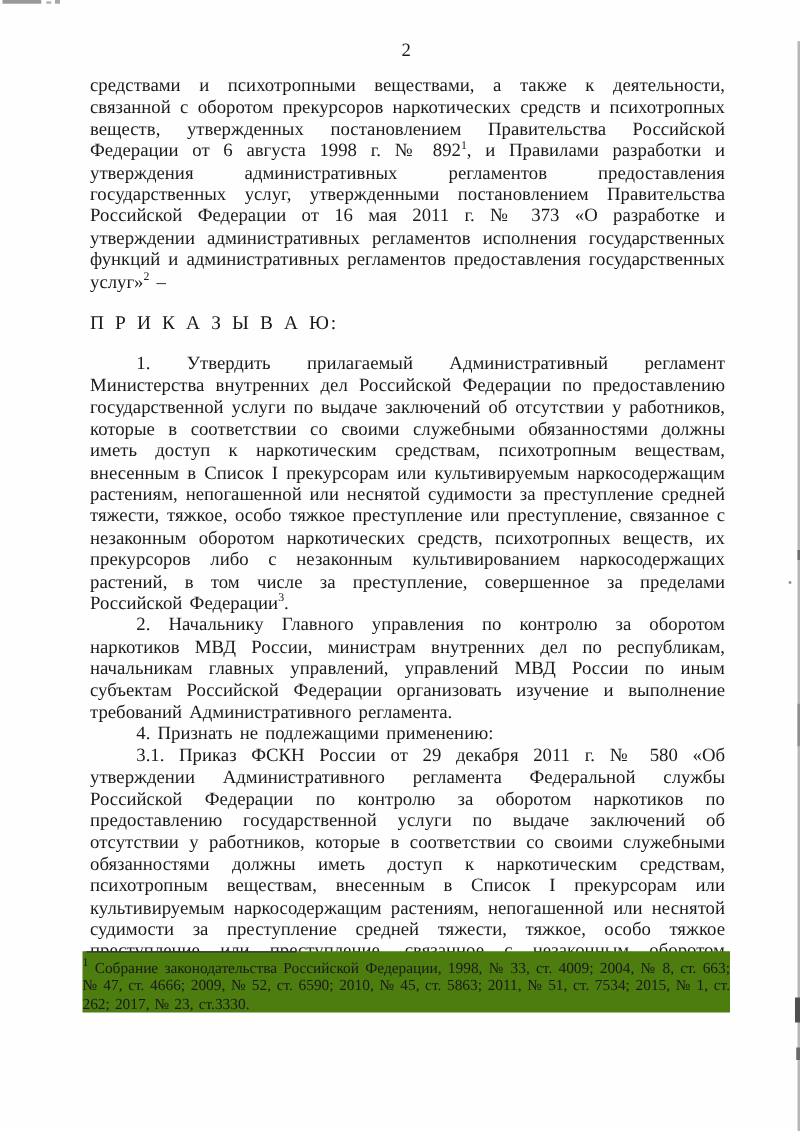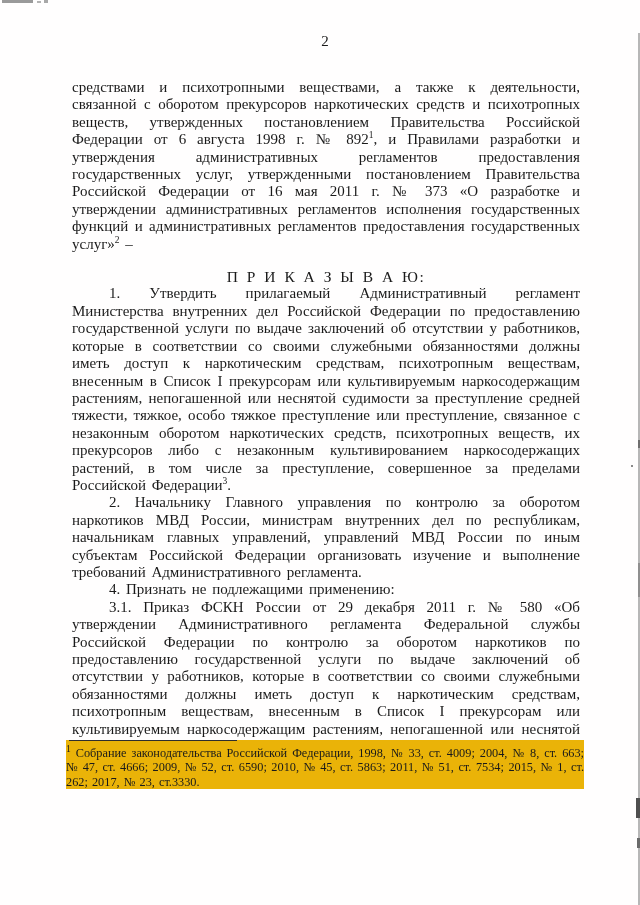--- a/index.html
+++ b/index.html
@@ -31,53 +31,52 @@
   .page-number {
     position: absolute;
     top: 33px;
     left: 70px;
     width: 510px;
     text-align: center;
     font-size: 15px;
   }
   .body-text {
     position: absolute;
-    top: 79px;
+    top: 61px;
     left: 72px;
     width: 508px;
     font-size: 15px;
     line-height: 17.4px;
     text-align: justify;
     word-spacing: 2px;
   }
   .para { margin: 0; text-indent: 37px; }
   .para.continues { text-indent: 0; }
   .order-heading {
     font-size: 15.5px;
     font-weight: normal;
-    text-align: center;
     letter-spacing: 1.5px;
-    margin: 15px 0 0 0;
+    margin: 15px 0 16px 0;
     text-indent: 0;
     word-spacing: 2px;
   }
   sup {
     font-size: 9.5px;
     line-height: 0;
     vertical-align: super;
   }
   .footnotes {
     position: absolute;
     left: 66px;
-    top: 740px;
+    top: 761px;
     width: 518px;
     font-size: 12.3px;
     line-height: 14.4px;
     text-align: justify;
-    background: #eab308;
+    background: #4d7c0f;
     word-spacing: 1px;
   }
   .footnote-rule {
     width: 168px;
     height: 0;
     border-top: 1.4px solid #2e2e2e;
     margin: 0 0 5px 3px;
   }
   .footnote { margin: 0; }
 </style>

